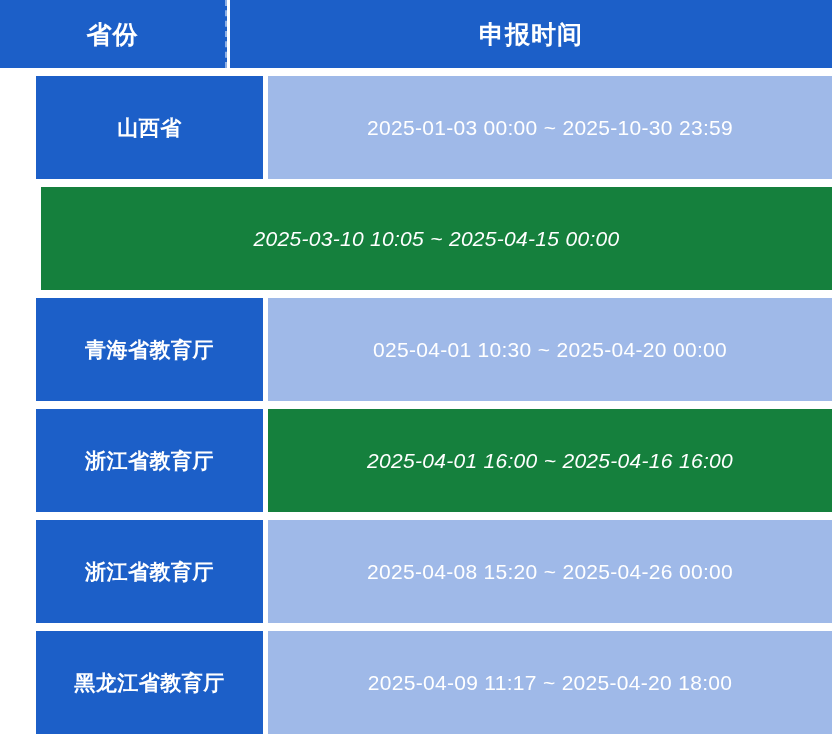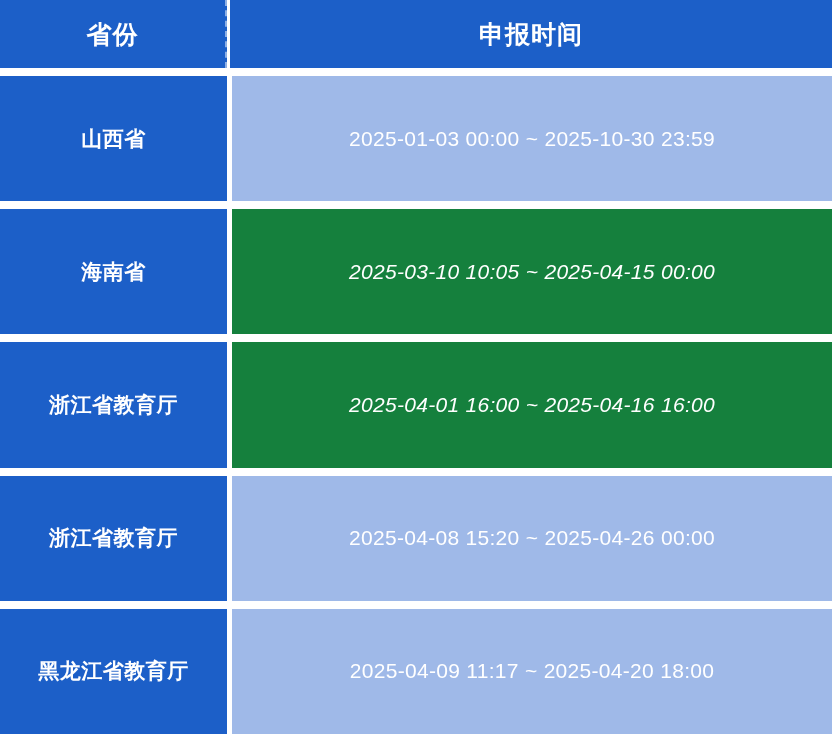--- a/index.html
+++ b/index.html
@@ -51,20 +51,21 @@
     margin-left: 3px;
   }
 
   
   .row {
     display: flex;
     flex: 1 1 0;
     min-height: 0;
     background: #ffffff;
     margin-top: 8px;
+    padding-left: 36px;
   }
   .cell {
     box-sizing: border-box;
     display: flex;
     align-items: center;
     justify-content: center;
     text-align: center;
   }
   .cell.province {
     width: 227px;
@@ -94,24 +95,27 @@
     <div class="header-cell province">省份</div>
     <div class="header-cell time">申报时间</div>
   </div>
 
   <div class="row shade-dark">
     <div class="cell province">山西省</div>
     <div class="cell time">2025-01-03 00:00 ~ 2025-10-30 23:59</div>
   </div>
 
   <div class="row shade-light">
-    <div class="cell province">海南省</div>
     <div class="cell time">2025-03-10 10:05 ~ 2025-04-15 00:00</div>
   </div>
 
+  <div class="row shade-dark">
+    <div class="cell province">青海省教育厅</div>
+    <div class="cell time">025-04-01 10:30 ~ 2025-04-20 00:00</div>
+  </div>
 
   <div class="row shade-light">
     <div class="cell province">浙江省教育厅</div>
     <div class="cell time">2025-04-01 16:00 ~ 2025-04-16 16:00</div>
   </div>
 
   <div class="row shade-dark">
     <div class="cell province">浙江省教育厅</div>
     <div class="cell time">2025-04-08 15:20 ~ 2025-04-26 00:00</div>
   </div>

